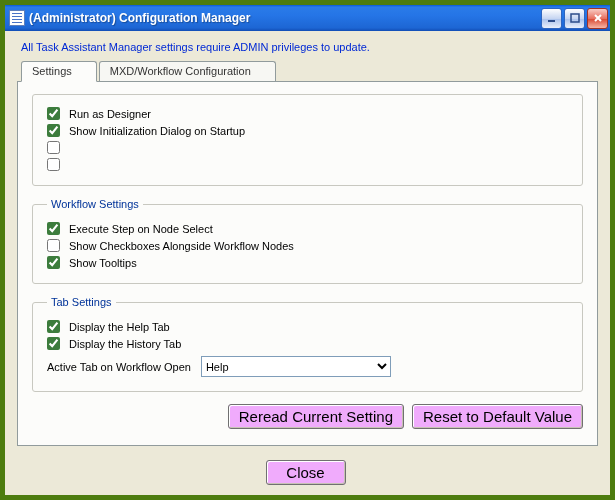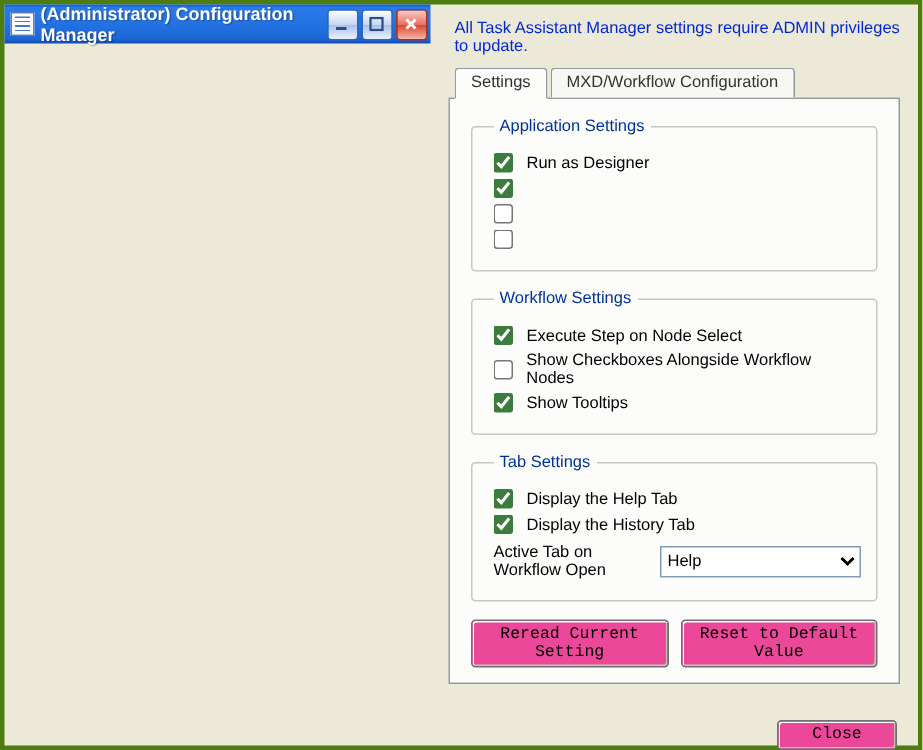--- a/index.html
+++ b/index.html
@@ -9,24 +9,24 @@
     font-family: Tahoma, Verdana, Arial, sans-serif;
     font-size: 11px;
     background: #ece9d8;
     width: 615px;
     height: 500px;
     overflow: hidden;
   }
   .window {
     width: 615px;
     height: 500px;
-    border: 3px solid #4d7c0f;
+    border: 5px solid #4d7c0f;
     background: #ece9d8;
     display: flex;
-    flex-direction: row;
+    flex-direction: column;
   }
   .titlebar {
     height: 26px;
     background: linear-gradient(to bottom, #0a59d6 0%, #2a7be8 8%, #2575e6 40%, #1d66d4 88%, #114db5 100%);
     display: flex;
     align-items: center;
     color: #fff;
     font-weight: bold;
     font-size: 12px;
     padding: 0 2px 0 4px;
@@ -73,21 +73,21 @@
     color: #0028d4;
     margin: 2px 2px 8px 6px;
   }
   .tabstrip {
     display:flex;
     margin-left: 6px;
     position: relative;
     z-index: 2;
   }
   .tab {
-    padding: 3px 10px 4px 10px;
+    padding: 3px 24px 4px 10px;
     border: 1px solid #919b9c;
     border-bottom: none;
     background: #f7f7f3;
     margin-right: 2px;
     border-top-left-radius: 3px;
     border-top-right-radius: 3px;
     cursor: pointer;
     color: #333;
     position: relative;
   }
@@ -135,29 +135,29 @@
     background: #fff;
   }
   .button-row {
     display:flex;
     justify-content:flex-end;
     gap: 8px;
     margin-top: 4px;
   }
   .footer-row {
     display:flex;
-    justify-content:flex-end;
-    padding: 24px 4px 0 0;
+    justify-content:center;
+    padding: 14px 4px 0 0;
   }
   button.btn {
-    font-family: Liberation Mono, monospace;
-    font-size: 11px;
+    font-family: Liberation Sans, sans-serif;
+    font-size: 15px;
     padding: 3px 10px;
     min-width: 70px;
-    background: #ec4899;
+    background: #f0abfc;
     border: 1px solid #707070;
     border-radius: 3px;
     box-shadow: inset 1px 1px 0 #fff, inset -1px -1px 0 #c7c3b4;
     cursor: pointer;
     color:#000;
   }
 </style>
 </head>
 <body>
 
@@ -194,32 +194,32 @@
         <span>Settings</span>
       </div>
       <div class="tab">
         <span>MXD/Workflow Configuration</span>
       </div>
     </div>
 
     <div class="tab-panel">
 
       <fieldset class="group">
-        <legend>Application Settings</legend>
 
         <div class="row">
           <span class="cbcell">
               <input type="checkbox" checked="" style="">
             </span>
           <span class="opt-label">Run as Designer</span>
         </div>
         <div class="row">
           <span class="cbcell">
               <input type="checkbox" checked="" style="">
             </span>
+          <span class="opt-label">Show Initialization Dialog on Startup</span>
         </div>
         <div class="row">
           <span class="cbcell">
               <input type="checkbox" style="">
             </span>
         </div>
         <div class="row">
           <span class="cbcell">
               <input type="checkbox" style="">
             </span>

